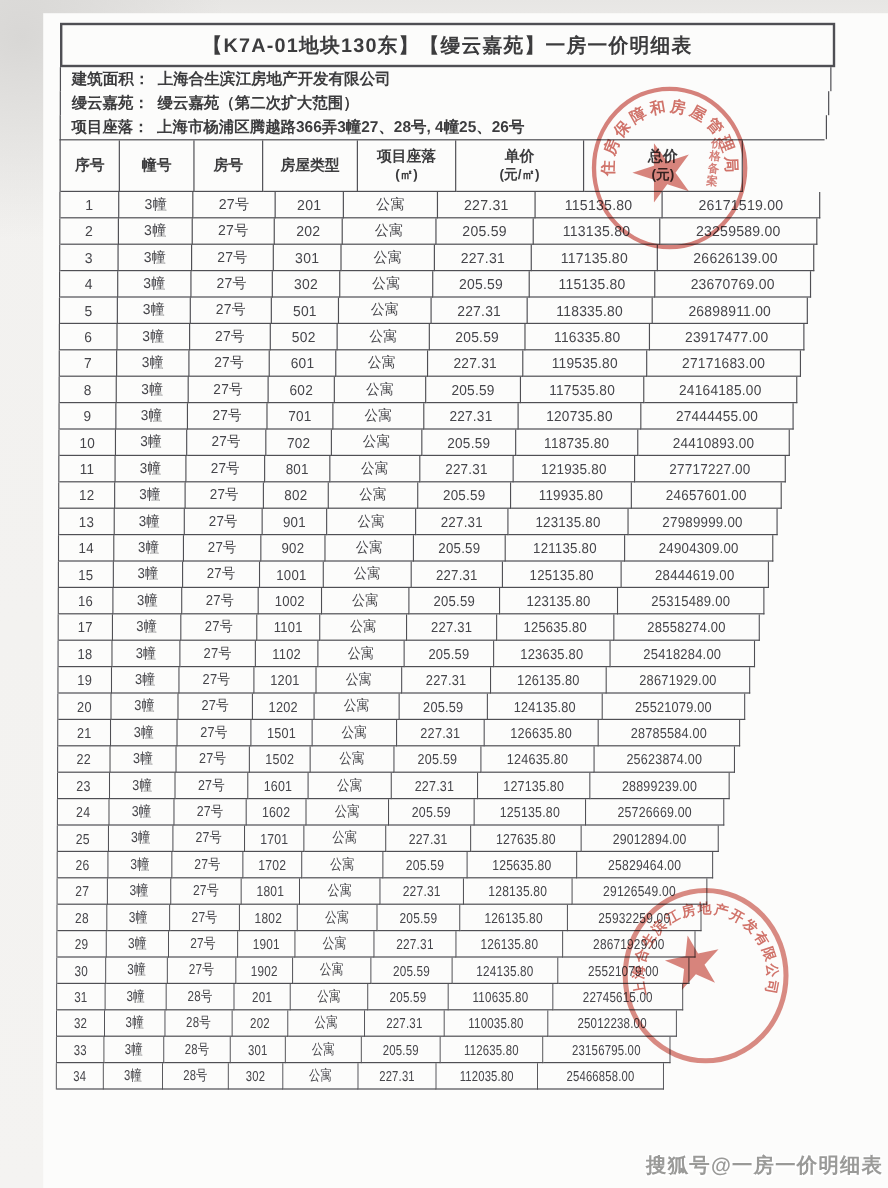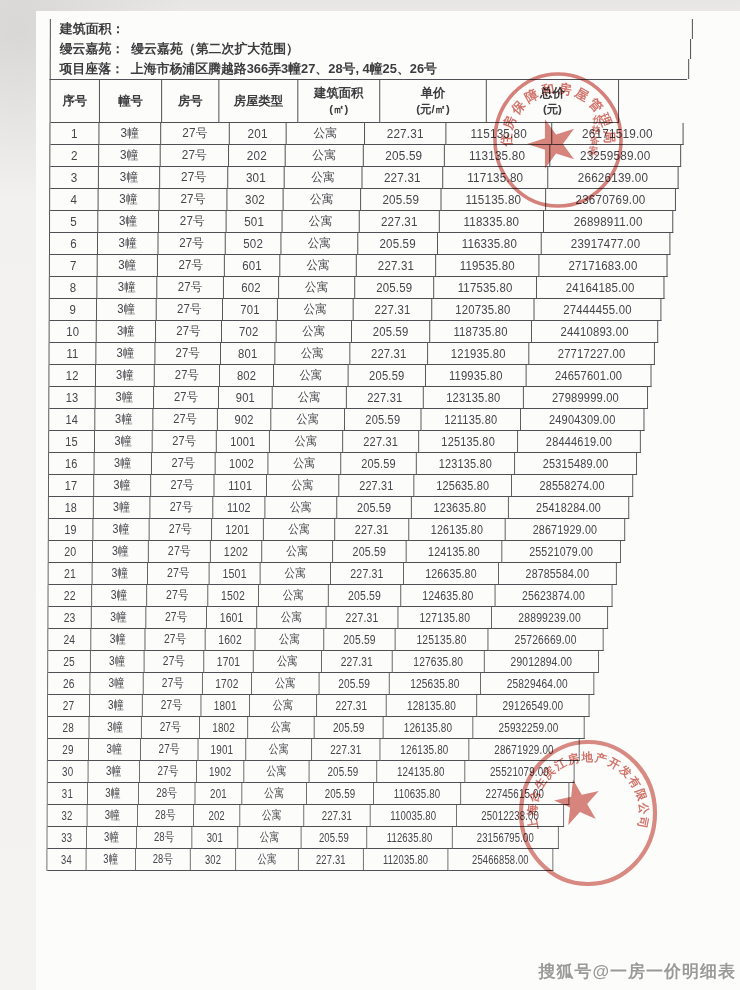--- a/index.html
+++ b/index.html
@@ -68,23 +68,27 @@
     font-size:17px;font-weight:bold;letter-spacing:1px;
     color:var(--watermark);
     text-shadow:1px 1px 0 #fff,-1px -1px 0 #fff,1px -1px 0 #fff,-1px 1px 0 #fff;
   }
 </style>
 </head>
 <body>
 
 <div class="page">
   <div class="doc">
+    <div class="title-row" style="transform: translateX(0px) scaleX(1);">
+      <span>【K7A-01地块130东】【缦云嘉苑】一房一价明细表</span>
+    </div>
 
   <div class="info-row" style="transform: translateX(-0.15px) scaleX(0.9954);">
         <div class="info-label" style="display: inline;">建筑面积：</div>
+        <div class="info-value" style="display: inline;">上海合生滨江房地产开发有限公司</div>
       </div>
       <div class="info-row" style="transform: translateX(-0.23px) scaleX(0.9927);">
         <div class="info-label" style="display: inline;">缦云嘉苑：</div>
         <div class="info-value" style="display: inline;">缦云嘉苑（第二次扩大范围）</div>
       </div>
       <div class="info-row" style="transform: translateX(-0.31px) scaleX(0.9899);">
         <div class="info-label" style="display: inline;">项目座落：</div>
         <div class="info-value" style="display: inline;">上海市杨浦区腾越路366弄3幢27、28号, 4幢25、26号</div>
       </div>
       <div class="t-head" style="transform: translateX(-0.39px) scaleX(0.9869);">
@@ -94,21 +98,21 @@
         <div class="cell" style="flex: 0 0 63px;">
           <div>幢号</div>
         </div>
         <div class="cell" style="flex: 0 0 58px;">
           <div>房号</div>
         </div>
         <div class="cell" style="flex: 0 0 80px;">
           <div>房屋类型</div>
         </div>
         <div class="cell" style="flex: 0 0 83px;">
-          <div>建筑面积</div>
+          <div>项目座落</div>
           <div class="unit">(㎡)</div>
         </div>
         <div class="cell" style="flex: 0 0 108px;">
           <div>单价</div>
           <div class="unit">(元/㎡)</div>
         </div>
         <div class="cell" style="flex: 0 0 134px;">
           <div>总价</div>
           <div class="unit">(元)</div>
         </div>

